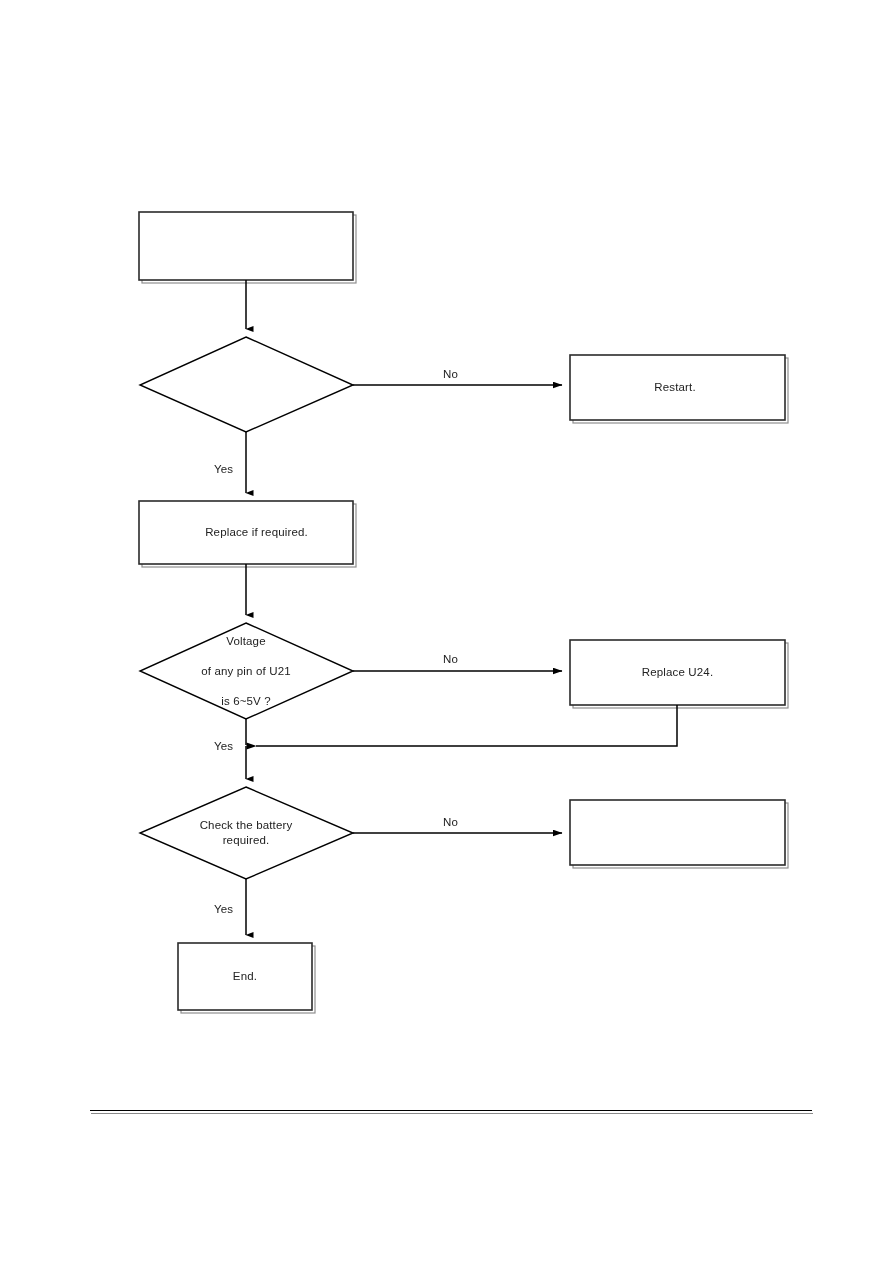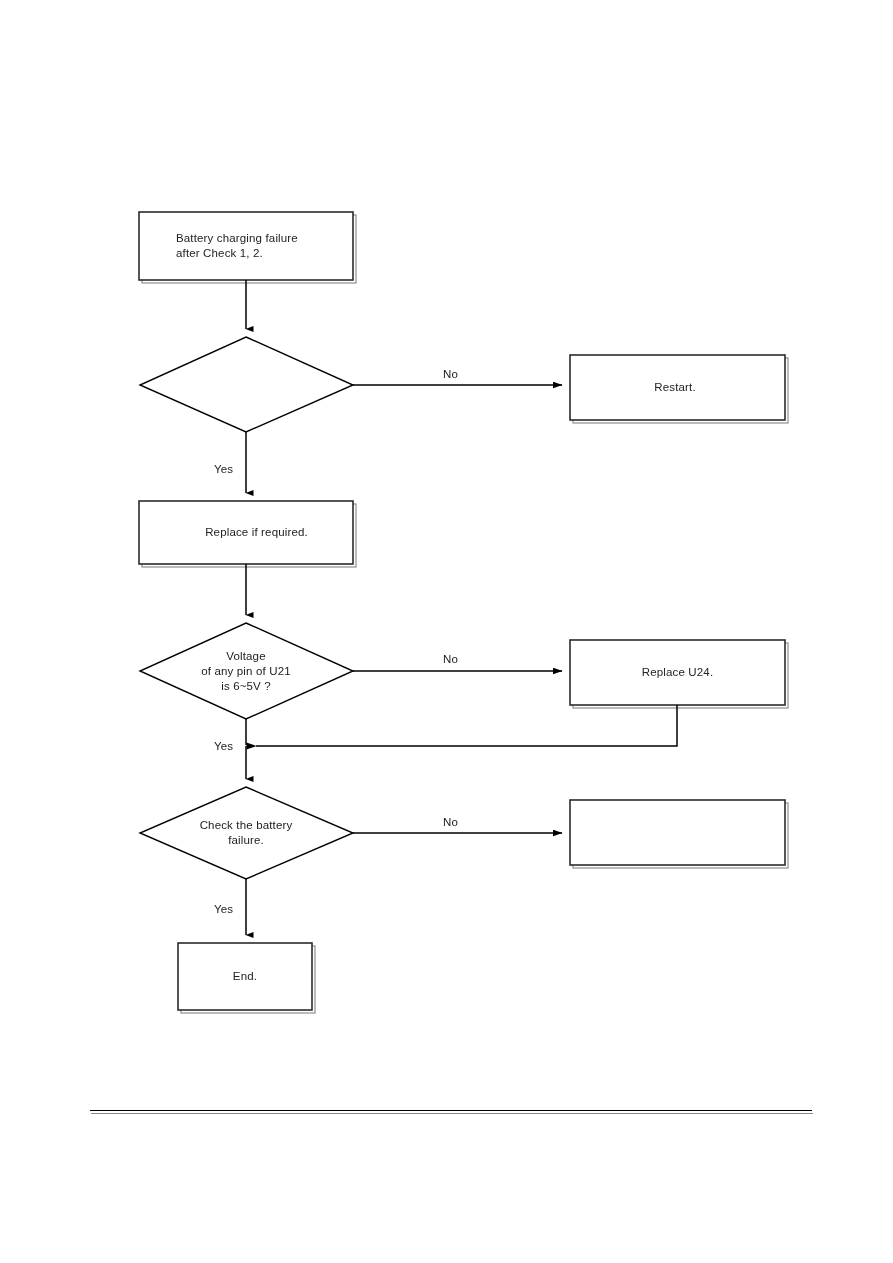--- a/index.html
+++ b/index.html
@@ -136,47 +136,43 @@
       <path d="M677,705 L677,746 L256,746" marker-end="url(#arrowLeft)"></path>
 
       <line x1="246" y1="746" x2="246" y2="779" marker-end="url(#arrowDown)"></line>
 
       <line x1="353" y1="833" x2="562" y2="833" marker-end="url(#arrowRight)"></line>
 
       <line x1="246" y1="879" x2="246" y2="935" marker-end="url(#arrowDown)"></line>
     </g>
   </svg>
 
-  <div class="node-text left-align" style="left:176px; top:212px; width:200px; height:68px;">
-    <span>Battery charging failure</span>
-    <span>after Check 1, 2.</span>
-  </div>
 
 
   <div class="node-text" style="left:570px; top:355px; width:210px; height:65px;">
     <span>Restart.</span>
   </div>
 
   <div class="node-text" style="left:139px; top:501px; width:235px; height:63px;">
     <span>Replace if required.</span>
   </div>
 
-  <div class="node-text" style="left:146px; top:640px; width:200px; height:62px;">
+  <div class="node-text" style="left:146px; top:640px; width:200px; height:62px;gap:15px;">
     <span>Voltage</span>
     <span>of any pin of U21</span>
     <span>is 6~5V ?</span>
   </div>
 
   <div class="node-text" style="left:570px; top:640px; width:215px; height:65px;border-radius:30px;">
     <span>Replace U24.</span>
   </div>
 
   <div class="node-text" style="left:146px; top:803px; width:200px; height:60px;">
     <span>Check the battery</span>
-    <span>failure.</span>
+    <span>required.</span>
   </div>
 
 
   <div class="node-text" style="left:178px; top:943px; width:134px; height:67px;">
     <span>End.</span>
   </div>
 
   <div class="edge-label" style="left:443px; top:367px;">No</div>
 
   <div class="edge-label" style="left:214px; top:462px;">Yes</div>

